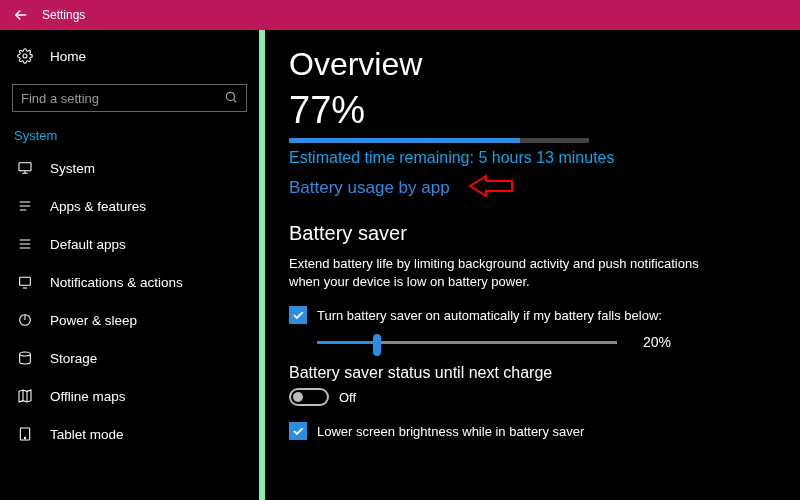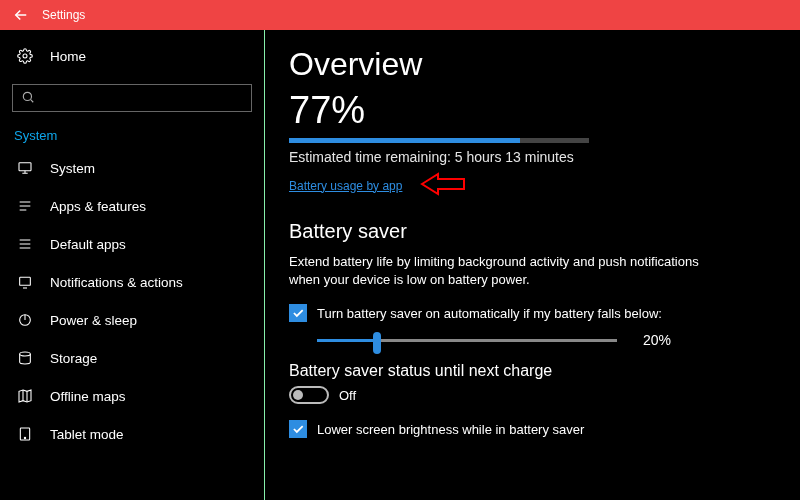--- a/index.html
+++ b/index.html
@@ -6,34 +6,34 @@
   body {
     width:800px; height:500px;
     background:#000; color:#fff;
     font-family:"Segoe UI",Arial,sans-serif;
     font-size:13px;
     overflow:hidden;
     position:relative;
   }
   
   .titlebar {
-    height:30px; background:#ef4444;
+    height:30px; background:#be185d;
     display:flex; align-items:center;
   }
   .back-btn {
     width:42px; height:30px;
     display:flex; align-items:center; justify-content:center;
     color:#fff;
   }
   .win-title { font-size:12px; margin-left:0px; color:#fff; }
   
   .sidebar {
     position:absolute; left:0; top:30px; bottom:0;
     width:265px;
-    border-right:1px solid #86efac;
+    border-right:6px solid #86efac;
     padding-top:6px;
   }
   .home-row, .side-item {
     height:40px; display:flex; align-items:center;
     padding-left:14px; color:#fff;
   }
   .side-icon { width:22px; display:flex; align-items:center; justify-content:center; }
   .side-label { margin-left:14px; font-size:13.5px; }
   .search-wrap { padding:8px 12px 10px 12px; }
   .search-box {
@@ -59,22 +59,22 @@
     position:absolute; left:265px; right:0; top:30px; bottom:0;
     padding:16px 22px 0 24px;
     overflow:hidden;
   }
   .h-overview { font-size:32px; font-weight:300; margin-bottom:6px; }
   .pct { font-size:38px; font-weight:300; margin-bottom:6px;}
   .bar {
     width:300px; height:5px; background:#444; margin-bottom:6px;
   }
   .bar-fill { height:100%; background:#2e8de1; }
-  .est { color:#e5e5e5; font-size:14px; margin-bottom:6px;}
-  .link { color:#2e8de1; font-size:12px;text-decoration:underline; }
+  .est { color:#0ea5e9; font-size:16px; margin-bottom:6px;}
+  .link { color:#2e8de1; font-size:17px; }
   .link-row { display:flex; align-items:center; }
   .arrow-annot { margin-left:18px; }
   .h-section { font-size:20px; font-weight:300; margin-top:20px; margin-bottom:10px;}
   .desc { font-size:13px; line-height:1.35; max-width:430px; margin-bottom:16px;}
   .check-row { display:flex; align-items:center; margin-bottom:10px;}
   .chk {
     width:18px; height:18px; background:#2e8de1;
     display:flex; align-items:center; justify-content:center;
     margin-right:10px;
   }
@@ -120,20 +120,21 @@
       <svg width="16" height="16" viewBox="0 0 24 24" fill="none" stroke="#fff" stroke-width="1.6">
           <circle cx="12" cy="12" r="3"></circle>
           <path d="M19.4 15a1.7 1.7 0 0 0 .34 1.87l.06.06a2 2 0 1 1-2.83 2.83l-.06-.06a1.7 1.7 0 0 0-1.87-.34 1.7 1.7 0 0 0-1.03 1.56V21a2 2 0 1 1-4 0v-.09a1.7 1.7 0 0 0-1.11-1.56 1.7 1.7 0 0 0-1.87.34l-.06.06a2 2 0 1 1-2.83-2.83l.06-.06a1.7 1.7 0 0 0 .34-1.87 1.7 1.7 0 0 0-1.56-1.03H3a2 2 0 1 1 0-4h.09a1.7 1.7 0 0 0 1.56-1.11 1.7 1.7 0 0 0-.34-1.87l-.06-.06a2 2 0 1 1 2.83-2.83l.06.06c.5.5 1.24.64 1.87.34.6-.25 1-.84 1.03-1.49V3a2 2 0 1 1 4 0v.09c.03.65.43 1.24 1.03 1.49.63.3 1.37.16 1.87-.34l.06-.06a2 2 0 1 1 2.83 2.83l-.06.06a1.7 1.7 0 0 0-.34 1.87c.25.6.84 1 1.49 1.03H21a2 2 0 1 1 0 4h-.09c-.65.03-1.24.43-1.49 1.03z"></path>
         </svg>
     </span>
     <span class="side-label">Home</span>
   </div>
 
   <div class="search-wrap">
     <div class="search-box">
+      <input class="search-input" placeholder="Find a setting" style="">
       <span>
         <svg width="14" height="14" viewBox="0 0 24 24" fill="none" stroke="#aaa" stroke-width="2">
             <circle cx="11" cy="11" r="7"></circle>
             <path d="M21 21l-4.35-4.35"></path>
           </svg>
       </span>
     </div>
   </div>
 
   <div class="group-label">System</div>

